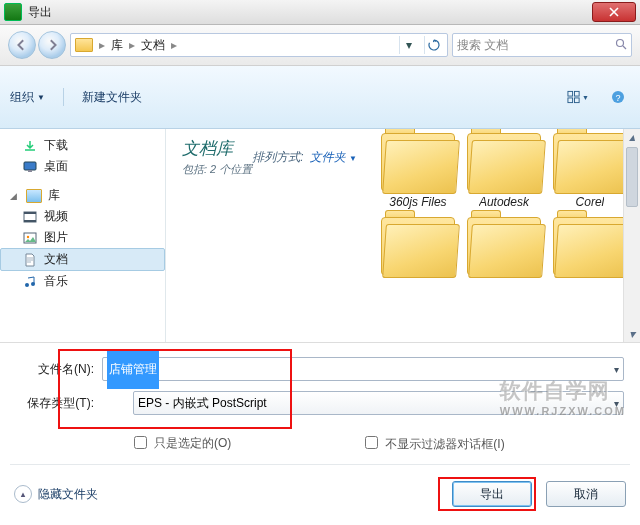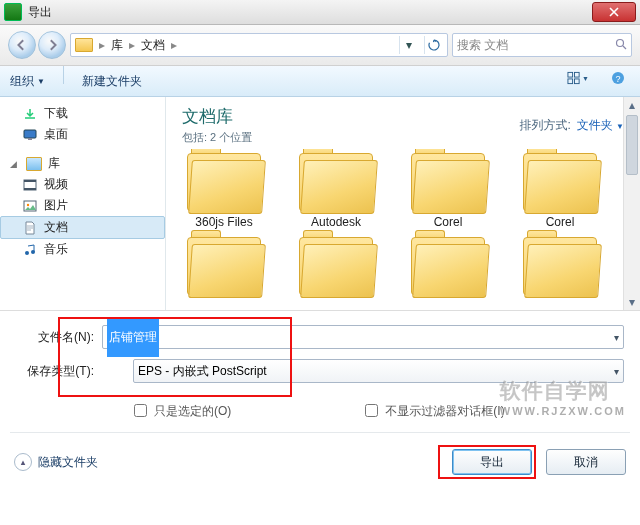--- a/index.html
+++ b/index.html
@@ -79,22 +79,22 @@
     border-radius: 2px;
     gap: 4px;
   }
   .searchbox .mag svg { width: 12px; height: 12px; }
 
   
   .toolbar {
     height: 30px;
     background: linear-gradient(#f2f9ff, #d9ecf9);
     border-bottom: 1px solid #b8d2e6;
-    display: flex; 
-    padding: 0 10px;
+    display: flex; align-items: center;
+    padding: 16px 10px;
     gap: 16px;
     color: #1a3d66;
   }
   .toolbar .tbtn { display: flex; align-items: center; gap: 3px; cursor: default; }
   .toolbar .sep { width: 1px; height: 18px; background: #b8d2e6; margin: 0 2px; }
   .toolbar .spacer { flex: 1; }
   .toolbar .iconbtn { width: 22px; height: 22px; border: 1px solid transparent; border-radius: 2px; display: flex; align-items: center; justify-content: center; color: #2a5d8a; }
 
   
   .main {
@@ -118,23 +118,24 @@
   .tree-item .tw { width: 10px; display:inline-block; color:#777; font-size:9px; }
   .tree-item .mini-icon { width: 16px; height: 16px; display: inline-flex; align-items: center; justify-content: center; }
   .tree-item.selected { background: #d7eaf7; border: 1px solid #a6cbe3; border-radius: 2px; padding-left: 21px; }
   .tree-group { margin-bottom: 8px; }
   .mini-folder { width:16px; height:12px; background: linear-gradient(#ffe49a,#f4c752); border:1px solid #d8a830; border-radius:1px; }
   .mini-lib { background: linear-gradient(#c7e7ff,#7cc0ee); }
 
   .content {
     flex: 1;
     display: flex;
-    flex-direction: column;
+    flex-direction: row;
     overflow: hidden;
     position: relative;
+    font-style: italic;
   }
   .content-header {
     padding: 8px 16px 4px 16px;
     display: flex;
     align-items: flex-start;
   }
   .lib-title { color: #1e6b6b; font-size: 17px; }
   .lib-sub { color: #5a7080; font-size: 11px; margin-top: 2px; }
   .arrange { margin-left: auto; display: flex; gap: 6px; align-items: flex-start; color: #49657e; font-size: 12px; padding-top: 12px; }
   .arrange .link { color: #1a62b8; }
@@ -203,21 +204,21 @@
     border: 2px solid #e11;
     pointer-events: none;
   }
   .hb1 { left: 58px; top: 6px; width: 230px; height: 76px; }
 
   .opts {
     display: flex;
     gap: 40px;
     padding: 0 16px 8px 130px;
   }
-  .chk { display: flex; gap: 4px; align-items: flex-start; color: #555; font-size: 12px; }
+  .chk { display: flex; gap: 4px; align-items: flex-end; color: #555; font-size: 12px; }
   .chk input { margin-top: 1px; }
   .opts .wide { max-width: 170px; text-align: center; line-height: 1.35; }
 
   .divider { border-top: 1px solid #e5e9ec; margin: 4px 10px; }
 
   .footer {
     display: flex;
     align-items: center;
     padding: 8px 14px 10px 14px;
   }

